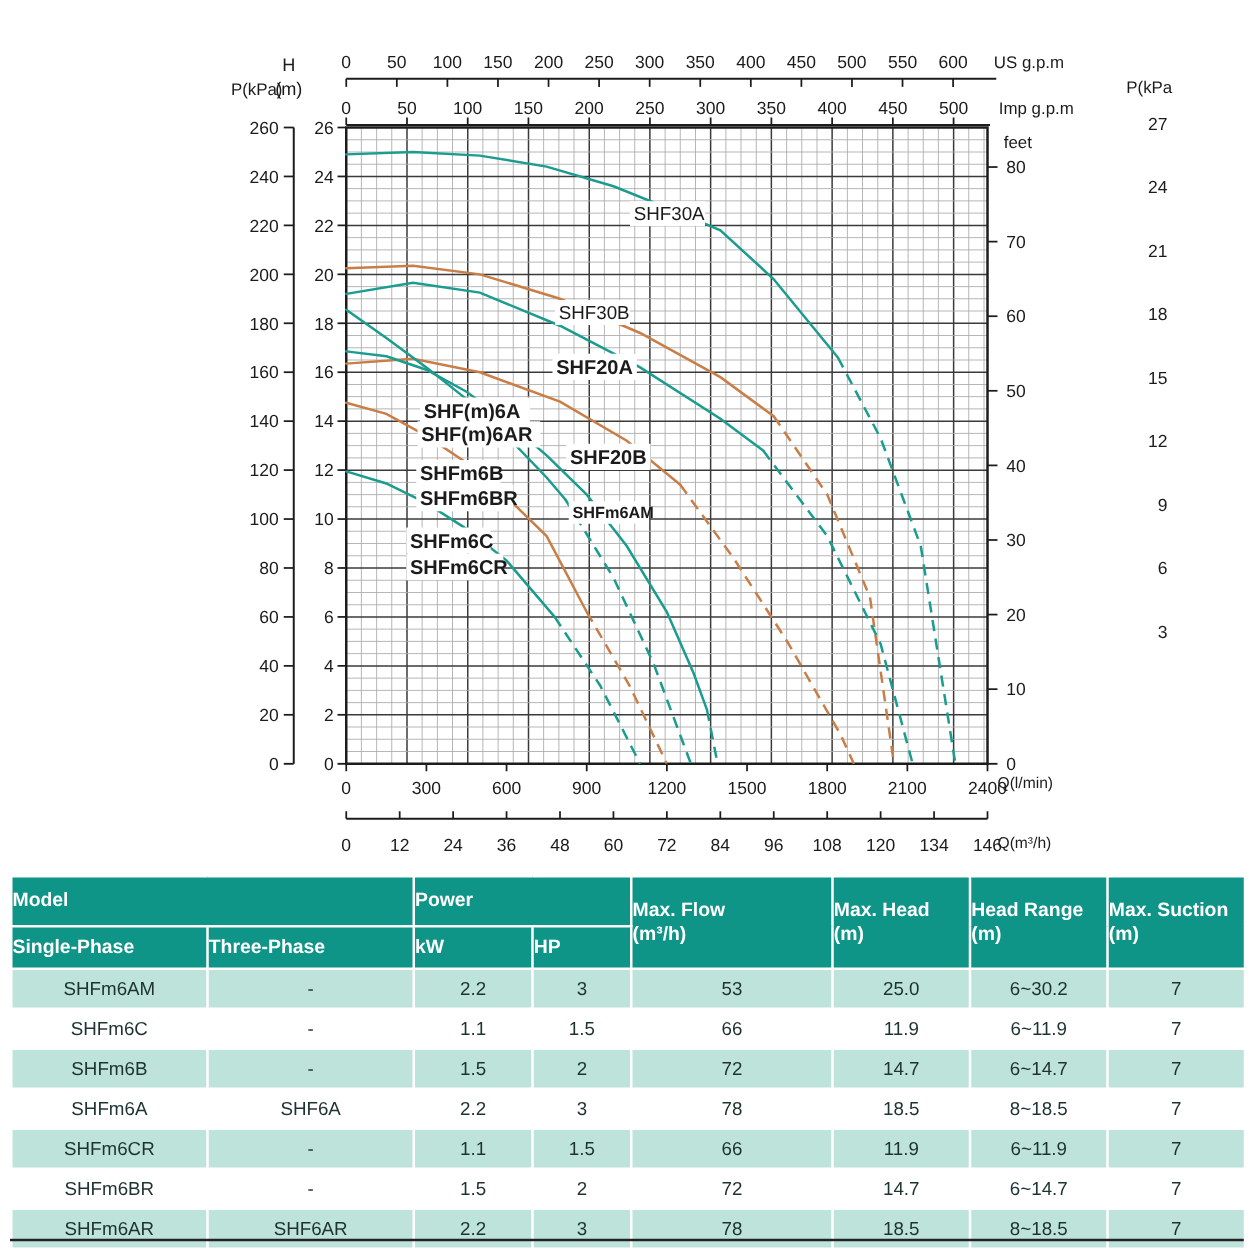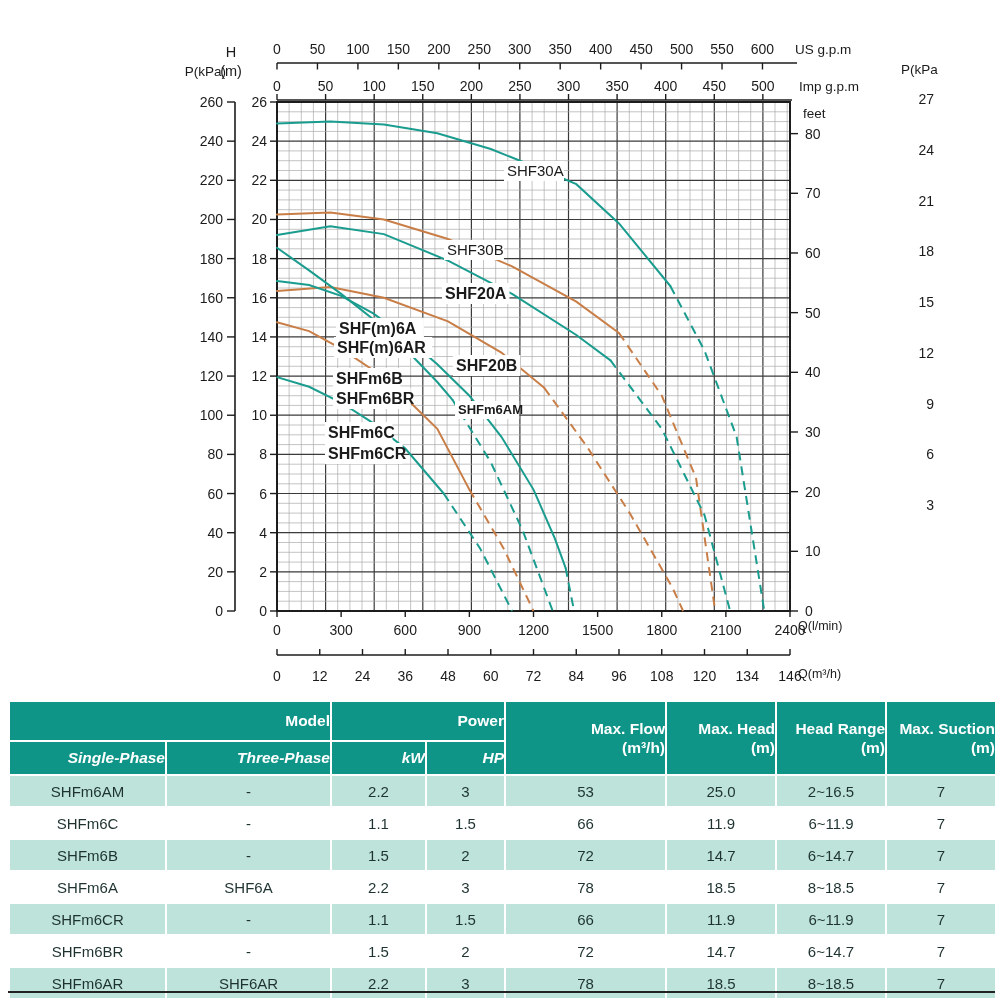--- a/index.html
+++ b/index.html
@@ -3,24 +3,24 @@
 <meta charset="utf-8">
 <style>
   html,body{margin:0;padding:0;background:#ffffff;}
   .page{position:relative;width:1000px;height:1000px;background:#ffffff;overflow:hidden;
         font-family:"Liberation Sans",sans-serif;}
   #curve-chart{position:absolute;left:0;top:0;font-family:"Liberation Sans",sans-serif;}
   #curve-chart text{fill:#1b1b1b;}
   #spec-table{position:absolute;left:8px;top:700px;width:987px;border-collapse:collapse;
               table-layout:fixed;font-family:"Liberation Sans",sans-serif;}
   #spec-table th{background:var(--header-bg);color:var(--header-text);font-weight:bold;
-                 font-size:15.5px;border:2px solid #ffffff;text-align:right;
+                 font-size:15.5px;border:2px solid #ffffff;text-align:left;
                  vertical-align:middle;line-height:1.25;padding:0;}
   #spec-table tr.h1 th{height:38px;}
-  #spec-table tr.h2 th{height:32px;font-style:italic;}
+  #spec-table tr.h2 th{height:32px;}
   #spec-table td{height:30px;text-align:center;font-size:15px;color:var(--body-text);
                  border:2px solid #ffffff;padding:0;vertical-align:middle;}
   #spec-table tr.stripe td{background:var(--stripe-bg);}
   #spec-table tr.plain td{background:var(--row-bg);}
   .bottom-rule{position:absolute;left:8px;top:991px;width:987px;height:2px;background:#222222;}
 </style>
 </head>
 <body>
 
 <div class="page">
@@ -396,21 +396,21 @@
         </tr>
       </thead>
     <tbody>
         <tr class="stripe">
           <td>SHFm6AM</td>
           <td>-</td>
           <td>2.2</td>
           <td>3</td>
           <td>53</td>
           <td>25.0</td>
-          <td>2~16.5</td>
+          <td>6~30.2</td>
           <td>7</td>
         </tr>
         <tr class="plain">
           <td>SHFm6C</td>
           <td>-</td>
           <td>1.1</td>
           <td>1.5</td>
           <td>66</td>
           <td>11.9</td>
           <td>6~11.9</td>

